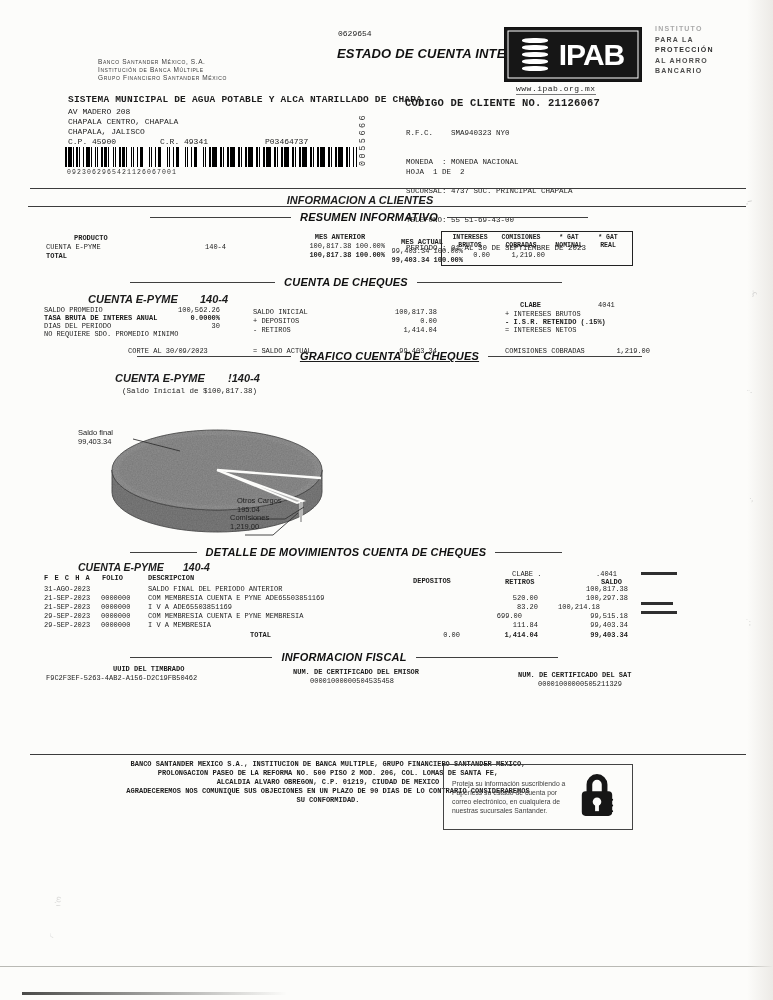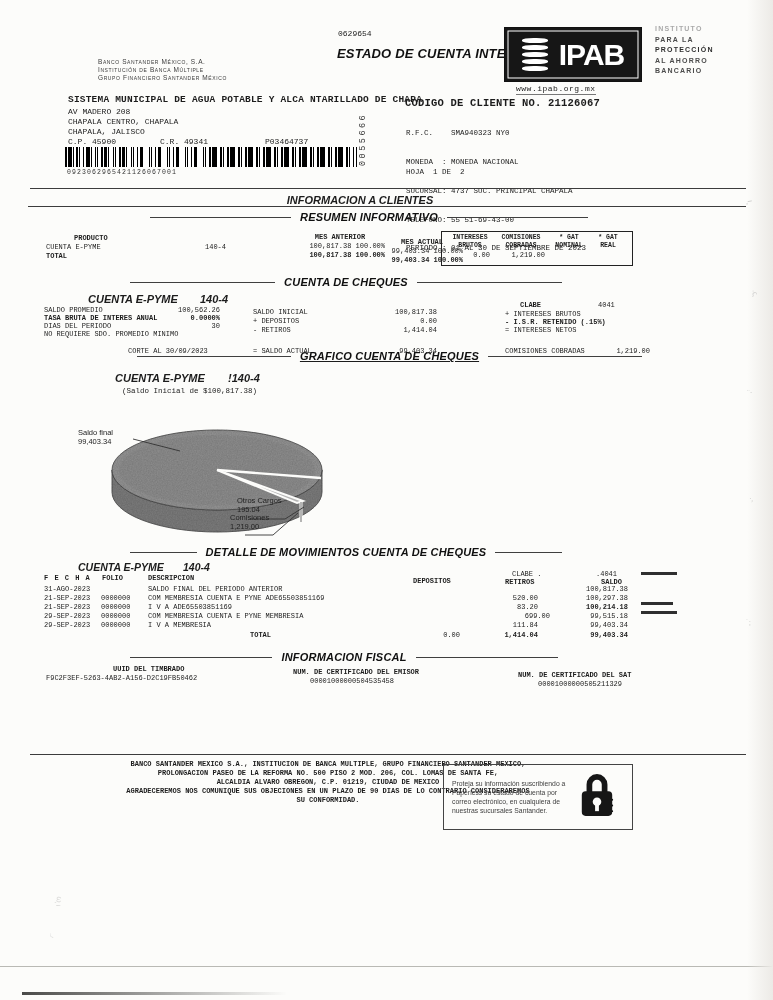--- a/index.html
+++ b/index.html
@@ -256,27 +256,27 @@
         <span class="abs" style="left:57px;">0000000</span>
         <span class="abs" style="left:104px;">COM MEMBRESIA CUENTA E PYNE ADE65503851169</span>
         <span class="abs r" style="left:424px;width:70px;">520.00</span>
         <span class="abs r" style="left:514px;width:70px;">100,297.38</span>
     </div>
     <div style="position:relative;height:9px;">
       <span class="abs" style="left:0;">21-SEP-2023</span>
         <span class="abs" style="left:57px;">0000000</span>
         <span class="abs" style="left:104px;">I V A ADE65503851169</span>
         <span class="abs r" style="left:424px;width:70px;">83.20</span>
-        <span class="abs r" style="left:514px;width:70px;font-weight:bold;">100,214.18</span>
+        <span class="abs r" style="left:486px;width:70px;">100,214.18</span>
     </div>
     <div style="position:relative;height:9px;">
       <span class="abs" style="left:0;">29-SEP-2023</span>
         <span class="abs" style="left:57px;">0000000</span>
         <span class="abs" style="left:104px;">COM MEMBRESIA CUENTA E PYNE MEMBRESIA</span>
-        <span class="abs r" style="left:436px;width:70px;">699.00</span>
+        <span class="abs r" style="left:408px;width:70px;">699.00</span>
         <span class="abs r" style="left:514px;width:70px;">99,515.18</span>
     </div>
     <div style="position:relative;height:9px;">
       <span class="abs" style="left:0;">29-SEP-2023</span>
         <span class="abs" style="left:57px;">0000000</span>
         <span class="abs" style="left:104px;">I V A MEMBRESIA</span>
         <span class="abs r" style="left:424px;width:70px;">111.84</span>
         <span class="abs r" style="left:514px;width:70px;">99,403.34</span>
     </div>
     <div style="position:relative;height:9px;top:1px;">

